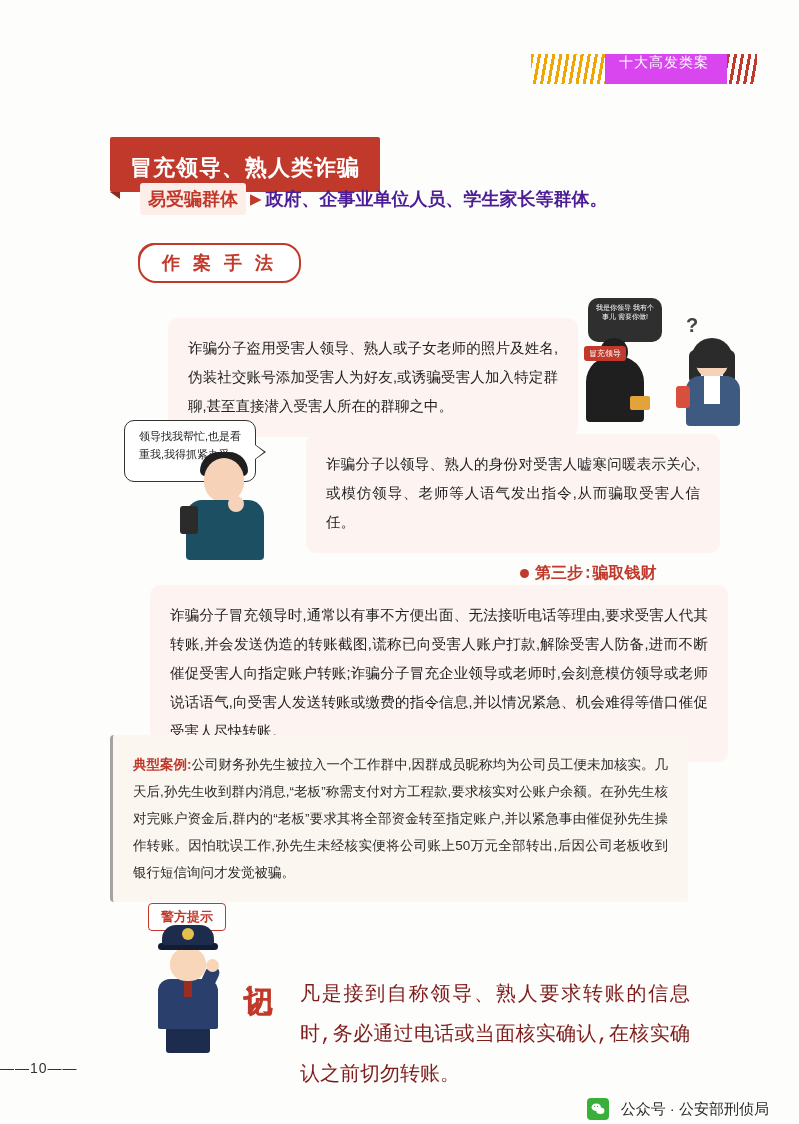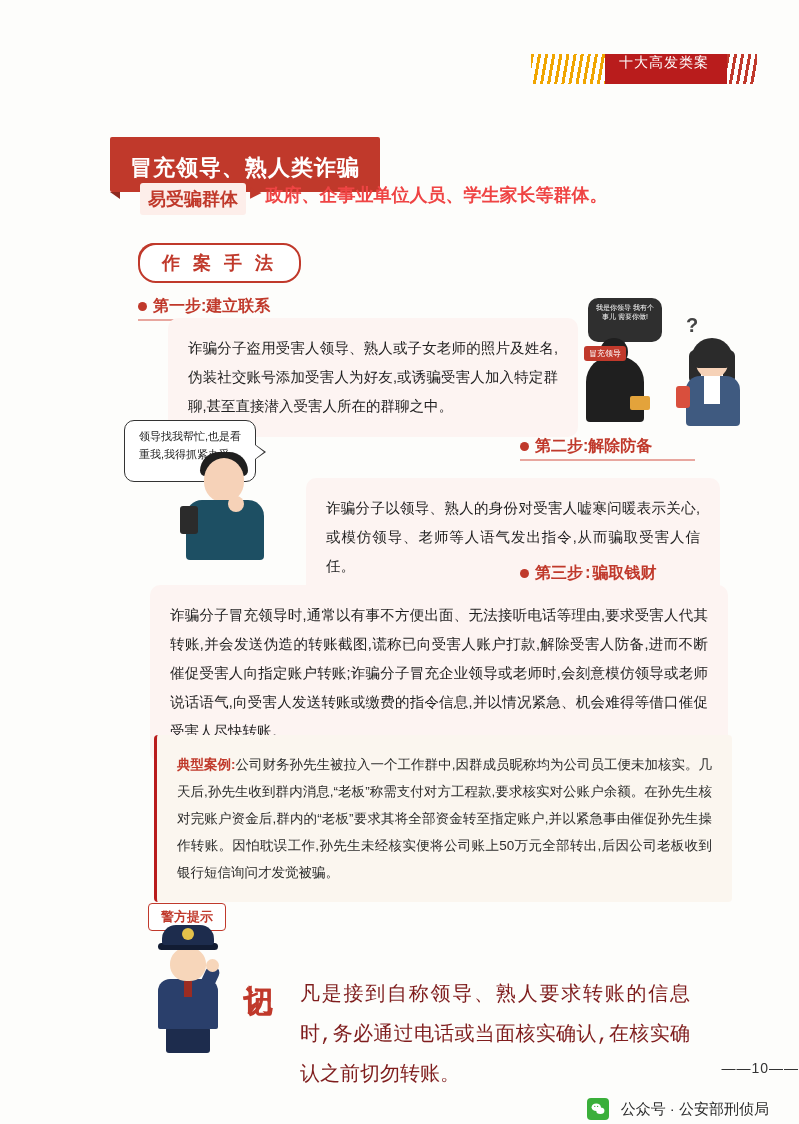--- a/index.html
+++ b/index.html
@@ -22,21 +22,21 @@
     position: absolute; top: 52px; right: 42px;
     display: flex; align-items: center; height: 34px;
   }
   .hatch-left {
     width: 74px; height: 30px;
     background: repeating-linear-gradient(100deg,
       #f0a500 0px, #f0a500 3px, #ffffff 3px, #ffffff 7px);
   }
   .header-bar {
     height: 30px;
-    background: #b91c1c;
+    background: #d946ef;
     display: flex; align-items: center;
     padding: 0 18px 12px 14px;
     color: #fff; font-size: 14px; letter-spacing: 1px;
   }
   .hatch-right {
     width: 30px; height: 30px;
     background: repeating-linear-gradient(100deg,
       #c0392b 0px, #c0392b 3px, #ffffff 3px, #ffffff 7px);
   }
   
@@ -48,31 +48,31 @@
     letter-spacing: 1px;
     border-radius: 2px 2px 2px 2px;
   }
   .title-banner::after{
     content:""; position:absolute; left:0; bottom:-7px;
     border-left:10px solid transparent; border-top:7px solid #8e2a20;
   }
   
   .subtitle {
     position: absolute; left: 140px; top: 183px;
-    display: flex; align-items: flex-start;
+    display: flex; align-items: center;
     font-size: 18px; font-weight: bold;
   }
   .subtitle .label {
     color: #c0392b;
     background: #fdeeea;
     padding: 4px 8px;
     border-radius: 3px;
   }
   .subtitle .arrow { color:#c0392b; margin: 0 4px 0 4px; font-size: 15px;}
-  .subtitle .text { color:#ef4444; }
+  .subtitle .text { color:#4c1d95; }
 
   
   .method-pill {
     position:absolute; left:138px; top:243px;
     border: 2px solid #c0392b;
     border-radius: 18px;
     padding: 6px 22px;
     color:#c0392b; font-weight:bold; font-size:18px;
     letter-spacing: 4px;
     background:#fff;
@@ -107,24 +107,24 @@
     line-height:2.0;
     color:#1f1f1f;
     text-align:justify;
     margin-left:32px;
   }
 
   
   .case-box {
     position:absolute; left:110px; top:735px; width:578px;
     background:#fbf6ef;
-    border-left: 3px solid #b91c1c;
+    border-left: 3px solid #a3a3a3;
     border-radius:4px;
     padding:16px 20px;
-    font-size:13.5px; line-height:2.0; text-align:justify;margin-left:44px;
+    font-size:13.5px; line-height:2.0; text-align:justify;
   }
   .case-box .case-label { color:#c0392b; font-weight:bold; }
 
   
   .tip-pill {
     position:absolute; left:148px; top:903px;
     border:1.5px solid #c0392b; border-radius:4px;
     color:#c0392b; font-size:13px; font-weight:bold;
     padding:4px 12px; background:#fff;
   }
@@ -142,21 +142,21 @@
     height: 78px;
   }
   .tip-text {
     position:absolute; left:300px; top:975px; width:390px;
     font-size:20px; line-height:2.0; color:#7f1d1d; text-align:justify;font-family:Liberation Mono, monospace;
   }
 
   
   .page-num {
     position:absolute; left:0; right:0; top:1060px;
-    text-align:right; font-size:14px; color:#333;
+    text-align:left; font-size:14px; color:#333;
     letter-spacing:1px;
   }
   
   .footer {
     position:absolute; right:30px; top:1098px;
     display:flex; align-items:center; gap:12px;
     font-size:15px; color:#2b2b2b;
   }
   .wechat-badge{
     width:22px;height:22px;border-radius:4px;background:#3aaf3a;
@@ -250,25 +250,20 @@
   <div class="title-banner">冒充领导、熟人类诈骗</div>
 
   <div class="subtitle">
     <span class="label">易受骗群体</span>
     <span class="arrow">▶</span>
     <span class="text">政府、企事业单位人员、学生家长等群体。</span>
   </div>
 
   <div class="method-pill">作 案 手 法</div>
 
-  <div class="step-head" style="left:138px; top:296px; width:180px;">
-    <span class="dot"></span>
-    <span>第一步:建立联系</span>
-    <span class="underline"></span>
-  </div>
   <div class="para-box" style="left:136px; top:318px; width:410px;">诈骗分子盗用受害人领导、熟人或子女老师的照片及姓名,伪装社交账号添加受害人为好友,或诱骗受害人加入特定群聊,甚至直接潜入受害人所在的群聊之中。</div>
 
   <div class="illus1">
     <div class="bubble-dark">我是你领导 我有个事儿 需要你做!</div>
     <div class="tag-red">冒充领导</div>
     <div class="qmark">?</div>
     <div class="silhouette"></div>
     <div class="gold-box"></div>
     <div class="woman">
       <div class="w-hair2"></div>
@@ -289,21 +284,21 @@
     <div class="m-body"></div>
       <div class="m-phone"></div>
       <div class="m-hand"></div>
   </div>
 
   <div class="step-head" style="left:520px; top:436px; width:175px;">
     <span class="dot"></span>
     <span>第二步:解除防备</span>
     <span class="underline"></span>
   </div>
-  <div class="para-box" style="left:274px; top:478px; width:414px;">诈骗分子以领导、熟人的身份对受害人嘘寒问暖表示关心,或模仿领导、老师等人语气发出指令,从而骗取受害人信任。</div>
+  <div class="para-box" style="left:274px; top:434px; width:414px;">诈骗分子以领导、熟人的身份对受害人嘘寒问暖表示关心,或模仿领导、老师等人语气发出指令,从而骗取受害人信任。</div>
 
   <div class="step-head" style="left:520px; top:563px; width:172px;font-family:Liberation Mono, monospace;">
     <span class="dot"></span>
     <span>第三步:骗取钱财</span>
     <span class="underline"></span>
   </div>
   <div class="para-box" style="left:118px; top:585px; width:578px;">诈骗分子冒充领导时,通常以有事不方便出面、无法接听电话等理由,要求受害人代其转账,并会发送伪造的转账截图,谎称已向受害人账户打款,解除受害人防备,进而不断催促受害人向指定账户转账;诈骗分子冒充企业领导或老师时,会刻意模仿领导或老师说话语气,向受害人发送转账或缴费的指令信息,并以情况紧急、机会难得等借口催促受害人尽快转账。</div>
 
   <div class="case-box">
     <span class="case-label">典型案例:</span><span>公司财务孙先生被拉入一个工作群中,因群成员昵称均为公司员工便未加核实。几天后,孙先生收到群内消息,“老板”称需支付对方工程款,要求核实对公账户余额。在孙先生核对完账户资金后,群内的“老板”要求其将全部资金转至指定账户,并以紧急事由催促孙先生操作转账。因怕耽误工作,孙先生未经核实便将公司账上50万元全部转出,后因公司老板收到银行短信询问才发觉被骗。</span>

